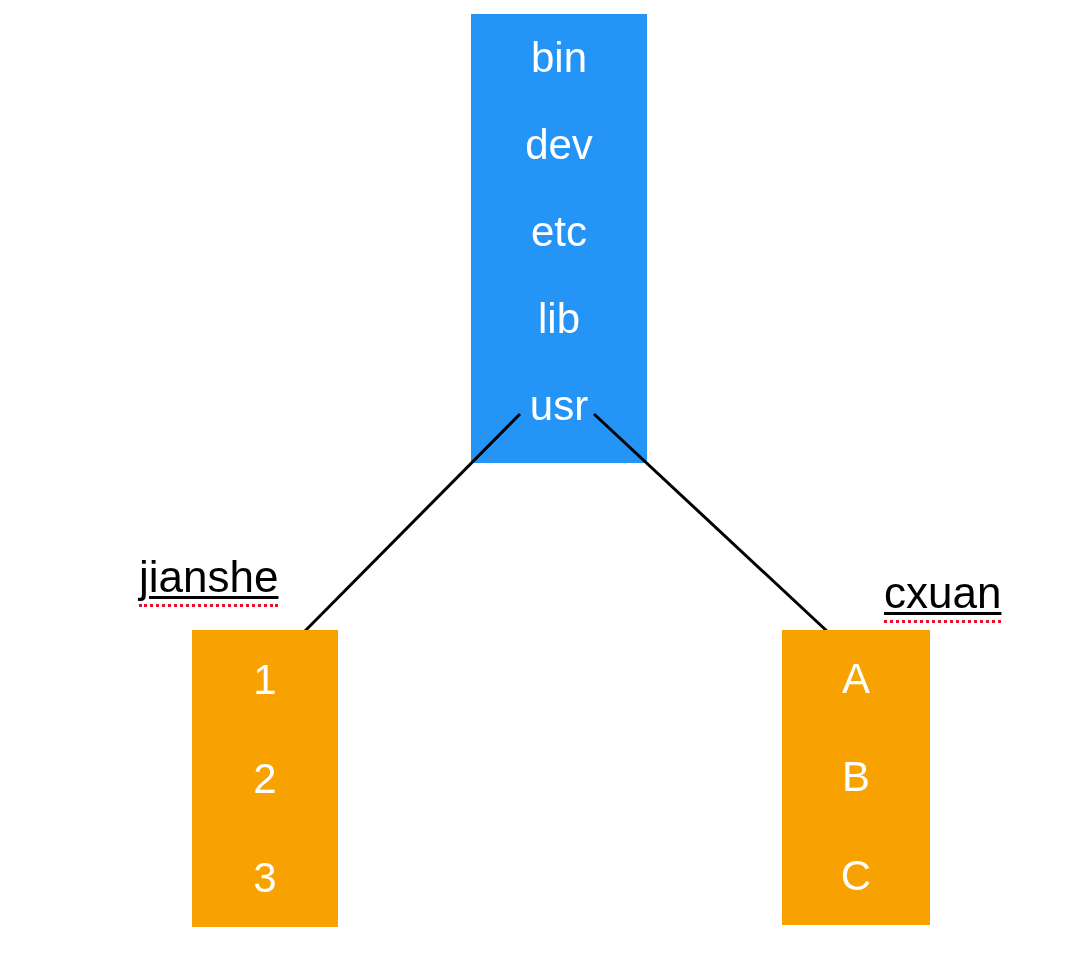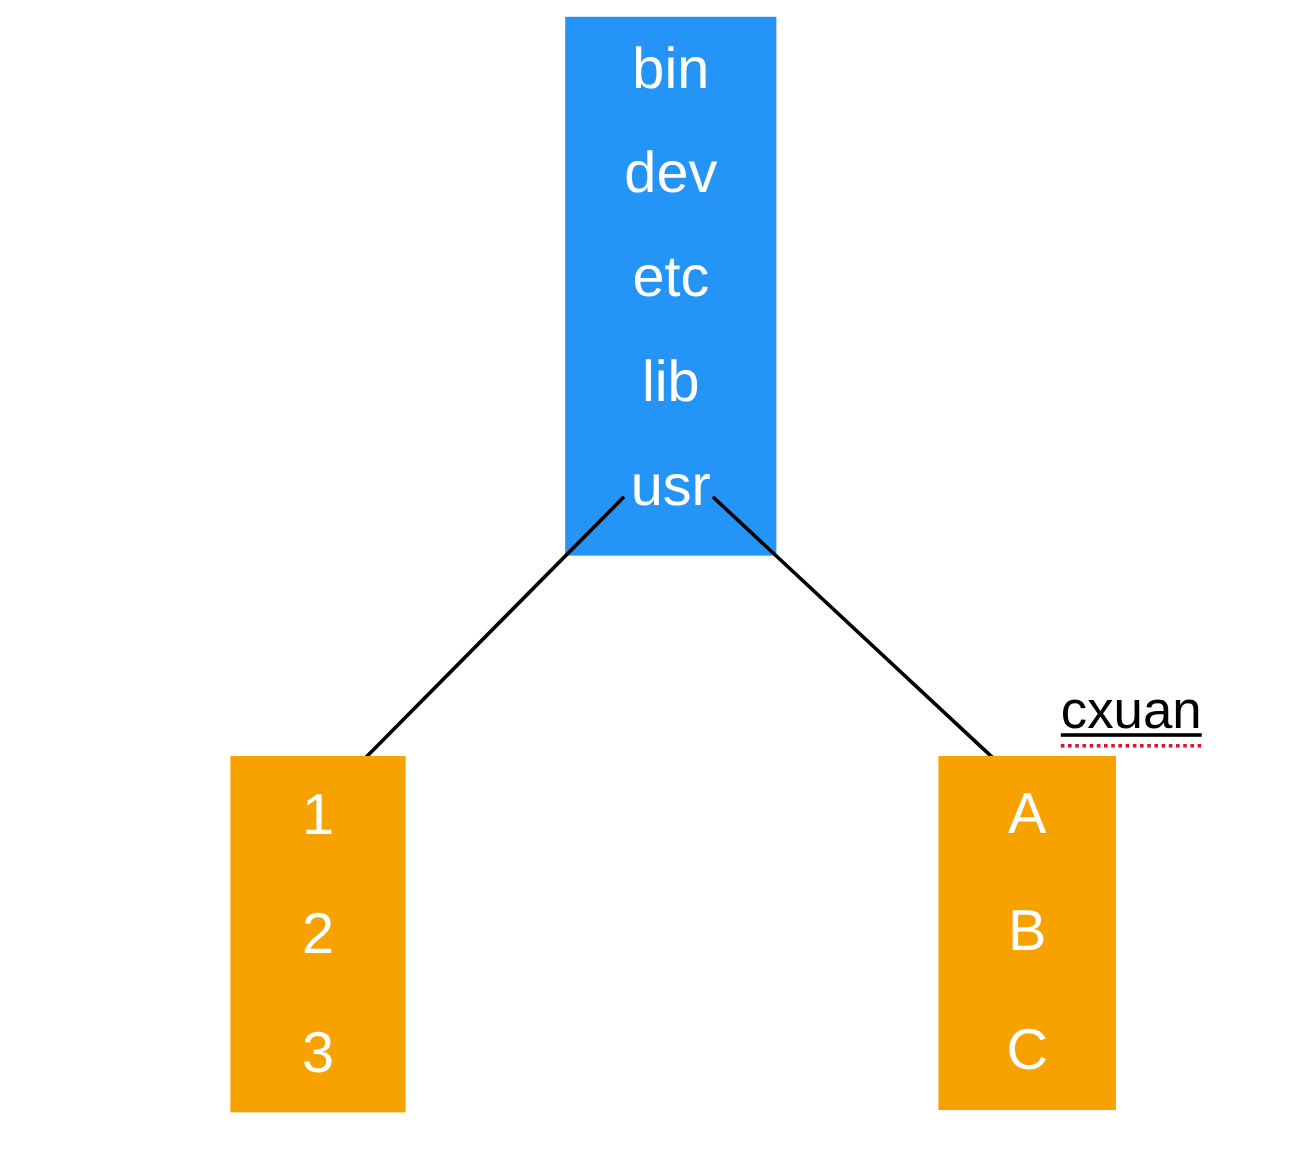--- a/index.html
+++ b/index.html
@@ -18,21 +18,21 @@
   .box {
     position: absolute;
     display: flex;
     flex-direction: column;
     justify-content: space-around;
     align-items: center;
     box-sizing: border-box;
   }
   .box-item {
     color: #ffffff;
-    font-size: 48px;
+    font-size: 42px;
     line-height: 1;
     white-space: nowrap;
   }
   .root-box {
     left: 471px;
     top: 14px;
     width: 176px;
     height: 449px;
     padding-bottom: 14px;
   }
@@ -84,20 +84,23 @@
     <span class="box-item">etc</span>
     <span class="box-item">lib</span>
     <span class="box-item">usr</span>
   </div>
 
   <svg class="connectors" viewBox="0 0 1076 960">
     <line x1="520" y1="414" x2="304" y2="632" stroke-width="3" stroke="#000000"></line>
     <line x1="594" y1="414" x2="829" y2="633" stroke-width="3" stroke="#000000"></line>
   </svg>
 
+  <div class="dir-label dir-label-left">
+    <span class="misspelled" style="border-bottom-color: rgb(232, 17, 45); color: rgb(0, 0, 0);">jianshe</span>
+  </div>
 
   <div class="dir-label dir-label-right">
     <span class="misspelled" style="border-bottom-color: rgb(232, 17, 45); color: rgb(0, 0, 0);">cxuan</span>
   </div>
 
   <div class="box child-box-left" style="background-color: rgb(248, 162, 1);">
     <span class="box-item">1</span>
     <span class="box-item">2</span>
     <span class="box-item">3</span>
   </div>

